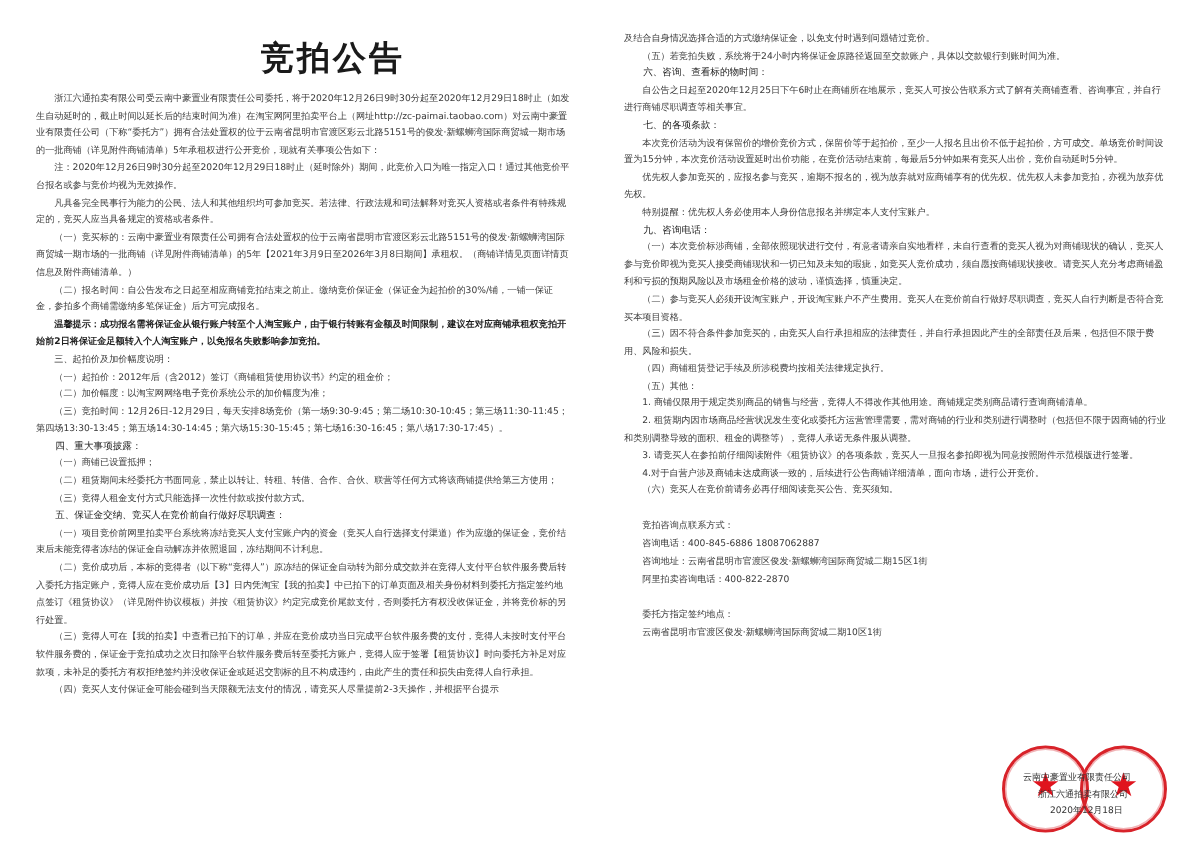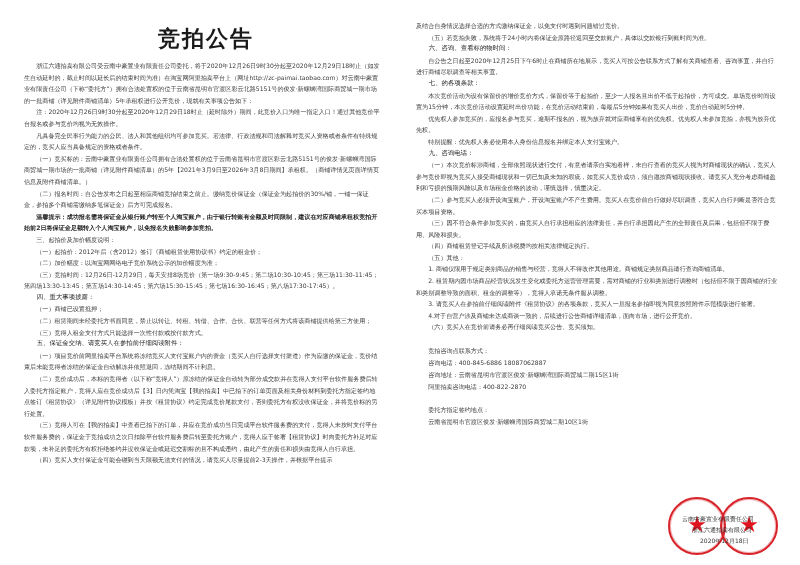--- a/index.html
+++ b/index.html
@@ -2,21 +2,21 @@
 <html><head>
 <meta charset="utf-8">
 <style>
   * { box-sizing: border-box; margin: 0; padding: 0; }
   html, body { width: 800px; height: 565px; background: #ffffff; overflow: hidden; }
   body { font-family: "DejaVu Sans", "Liberation Sans", sans-serif; color: #2a2a2a; position: relative; }
   .page { position: absolute; left: 0; top: 0; width: 800px; height: 565px; }
   .col { position: absolute; top: 0; }
   .col-left { left: 24px; width: 356px; }
   .col-right { left: 416px; width: 362px; }
-  .title { position: absolute; left: 0; top: 24px; width: 400px; text-align: center;
+  .title { position: absolute; left: 16px; top: 24px; width: 400px; text-align: center;
            font-family: "DejaVu Serif", "Liberation Serif", serif; font-size: 22px; font-weight: bold; color: #1a1a1a; letter-spacing: 2px; padding-left: 12px; }
   .p { font-size: 6.1px; line-height: 11.6px; text-indent: 2em; color: #3a3a3a; word-break: break-all; }
   .p.noindent { text-indent: 0; }
   .h { font-size: 6.4px; line-height: 11.6px; font-weight: normal; padding-left: 2em; color: #1a1a1a; }
   .bold { font-weight: bold; color: #1f1f1f; }
   .gap { height: 11.6px; }
   .contact { font-size: 6.1px; line-height: 12px; padding-left: 2em; color: #3a3a3a; }
   .stamps { position: absolute; left: 668px; top: 495px; width: 124px; height: 64px; }
   .stamp { position: absolute; width: 58px; height: 58px; border-radius: 50%; border: 2px solid #d8232a;
            box-shadow: inset 0 0 0 1px rgba(216,35,42,0.35); }
@@ -39,21 +39,21 @@
     <div class="p">（二）报名时间：自公告发布之日起至相应商铺竞拍结束之前止。缴纳竞价保证金（保证金为起拍价的30%/铺，一铺一保证金，参拍多个商铺需缴纳多笔保证金）后方可完成报名。</div>
     <div class="p bold">温馨提示：成功报名需将保证金从银行账户转至个人淘宝账户，由于银行转账有金额及时间限制，建议在对应商铺承租权竞拍开始前2日将保证金足额转入个人淘宝账户，以免报名失败影响参加竞拍。</div>
     <div class="p">三、起拍价及加价幅度说明：</div>
     <div class="p">（一）起拍价：2012年后（含2012）签订《商铺租赁使用协议书》约定的租金价；</div>
     <div class="p">（二）加价幅度：以淘宝网网络电子竞价系统公示的加价幅度为准；</div>
     <div class="p">（三）竞拍时间：12月26日-12月29日，每天安排8场竞价（第一场9:30-9:45；第二场10:30-10:45；第三场11:30-11:45；第四场13:30-13:45；第五场14:30-14:45；第六场15:30-15:45；第七场16:30-16:45；第八场17:30-17:45）。</div>
     <div class="h">四、重大事项披露：</div>
     <div class="p">（一）商铺已设置抵押；</div>
     <div class="p">（二）租赁期间未经委托方书面同意，禁止以转让、转租、转借、合作、合伙、联营等任何方式将该商铺提供给第三方使用；</div>
     <div class="p">（三）竞得人租金支付方式只能选择一次性付款或按付款方式。</div>
-    <div class="h">五、保证金交纳、请竞买人在参拍前仔细阅读附件：</div>
+    <div class="h">五、保证金交纳、竞买人在竞价前自行做好尽职调查：</div>
     <div class="p">（一）项目竞价前网里拍卖平台系统将冻结竞买人支付宝账户内的资金（竞买人自行选择支付渠道）作为应缴的保证金，竞价结束后未能竞得者冻结的保证金自动解冻并依照退回，冻结期间不计利息。</div>
     <div class="p">（二）竞价成功后，本标的竞得者（以下称“竞得人”）原冻结的保证金自动转为部分成交款并在竞得人支付平台软件服务费后转入委托方指定账户，竞得人应在竞价成功后【3】日内凭淘宝【我的拍卖】中已拍下的订单页面及相关身份材料到委托方指定签约地点签订《租赁协议》（详见附件协议模板）并按《租赁协议》约定完成竞价尾款支付，否则委托方有权没收保证金，并将竞价标的另行处置。</div>
     <div class="p">（三）竞得人可在【我的拍卖】中查看已拍下的订单，并应在竞价成功当日完成平台软件服务费的支付，竞得人未按时支付平台软件服务费的，保证金于竞拍成功之次日扣除平台软件服务费后转至委托方账户，竞得人应于签署【租赁协议】时向委托方补足对应款项，未补足的委托方有权拒绝签约并没收保证金或延迟交割标的且不构成违约，由此产生的责任和损失由竞得人自行承担。</div>
     <div class="p">（四）竞买人支付保证金可能会碰到当天限额无法支付的情况，请竞买人尽量提前2-3天操作，并根据平台提示</div>
   </div>
 
   <div class="col col-right" style="top:20px;">
     <div class="p noindent">及结合自身情况选择合适的方式缴纳保证金，以免支付时遇到问题错过竞价。</div>
     <div class="p">（五）若竞拍失败，系统将于24小时内将保证金原路径返回至交款账户，具体以交款银行到账时间为准。</div>
     <div class="h">六、咨询、查看标的物时间：</div>

